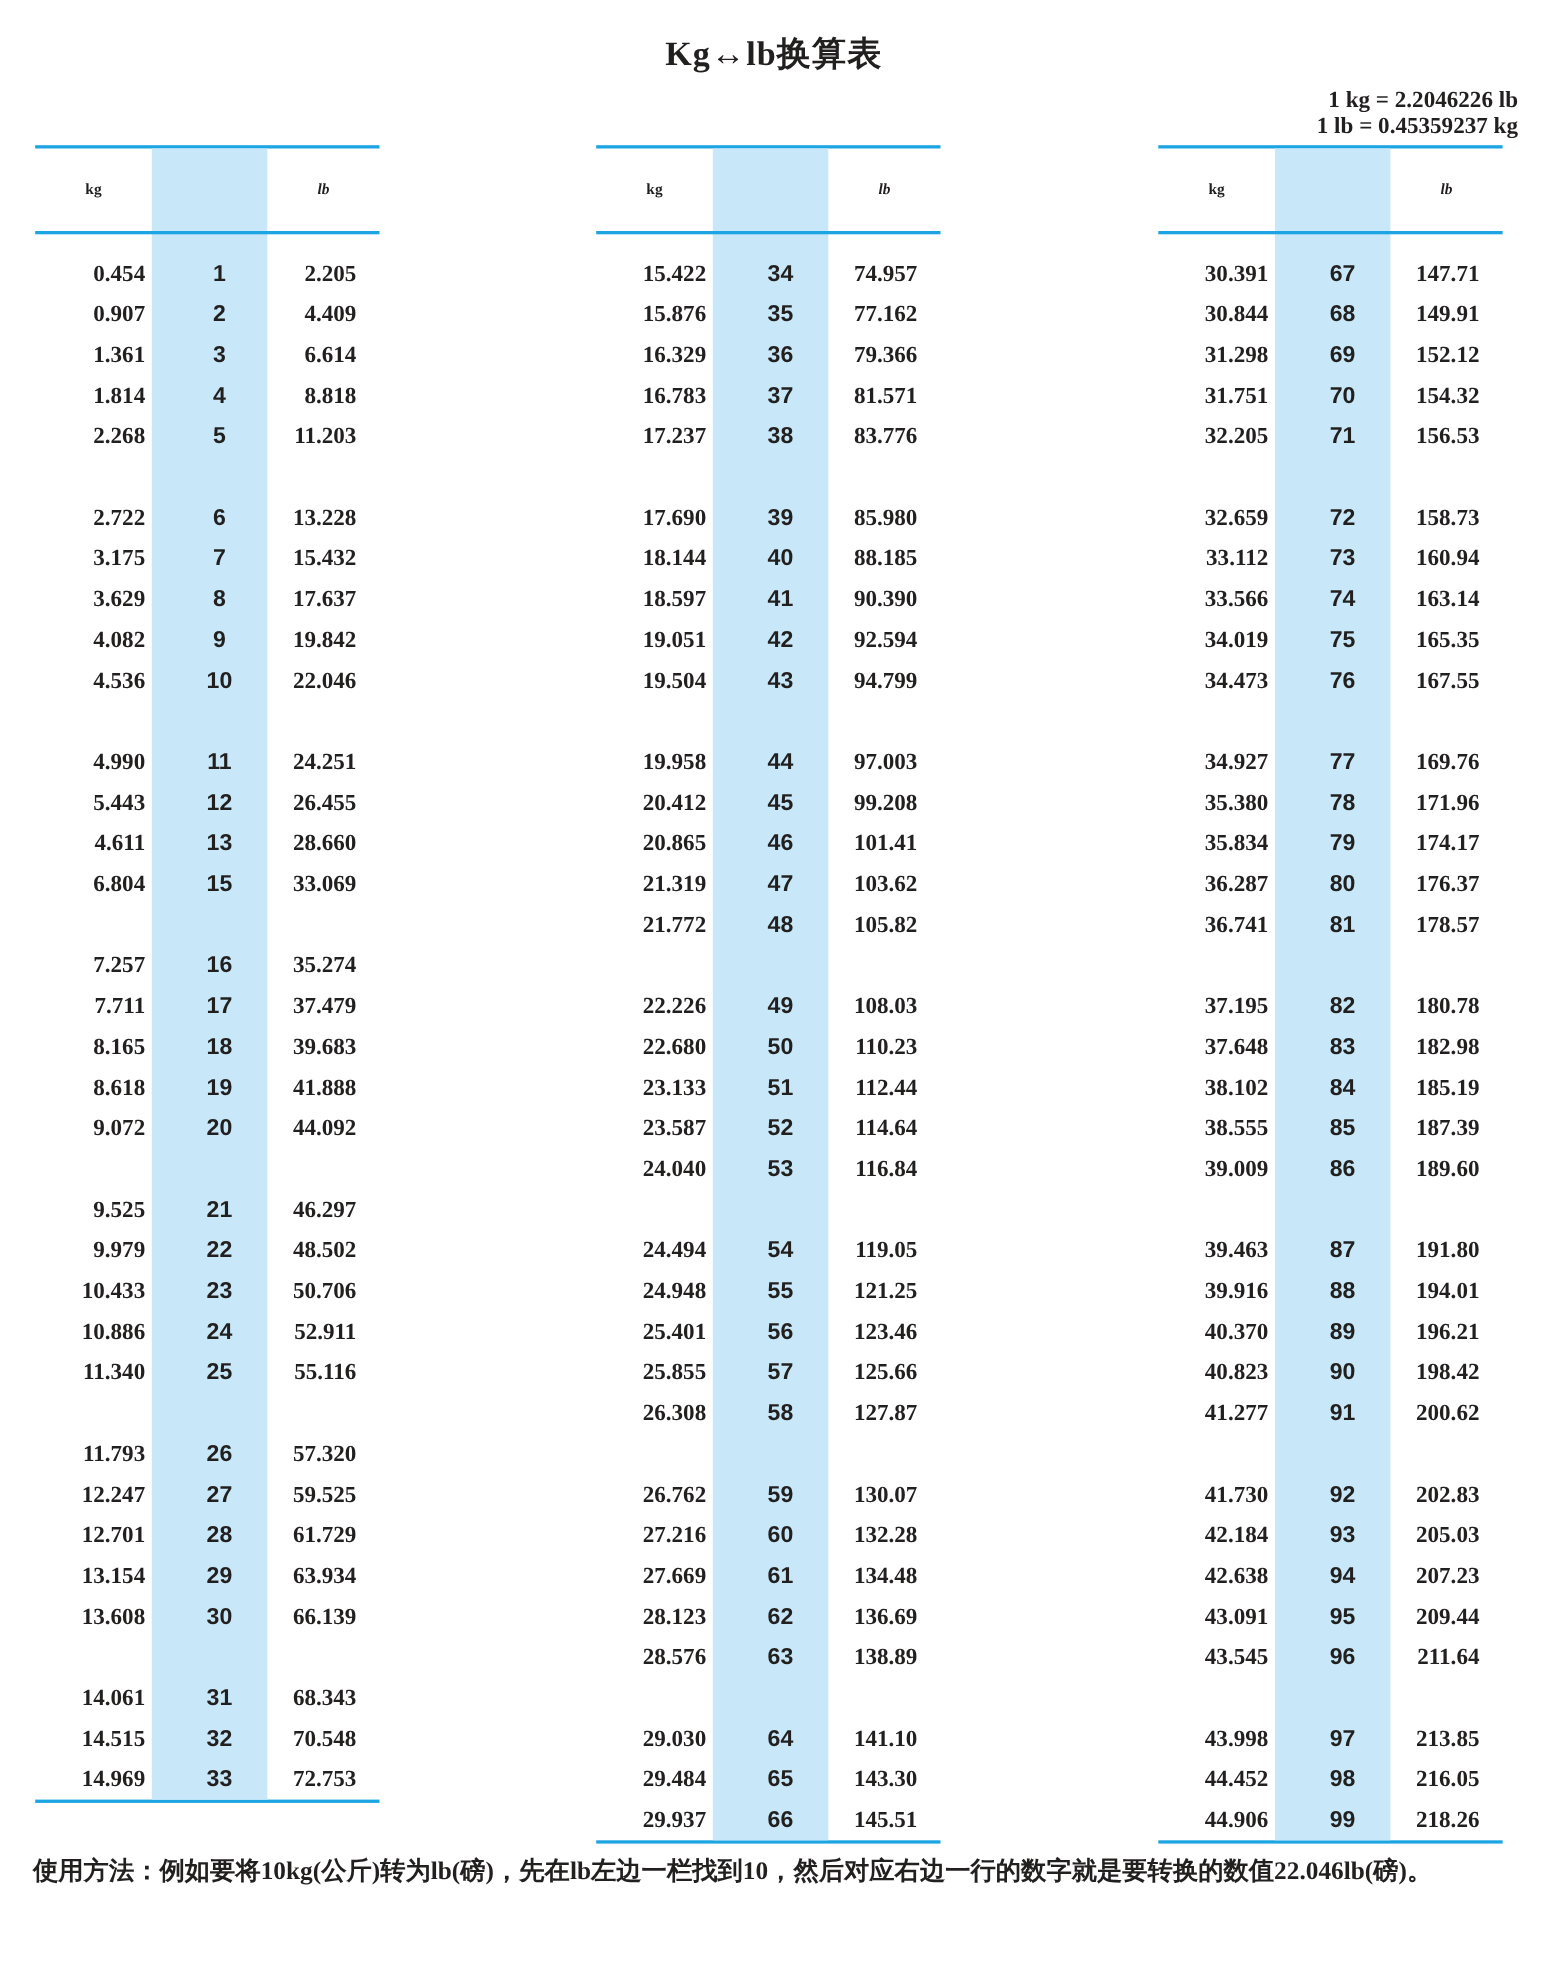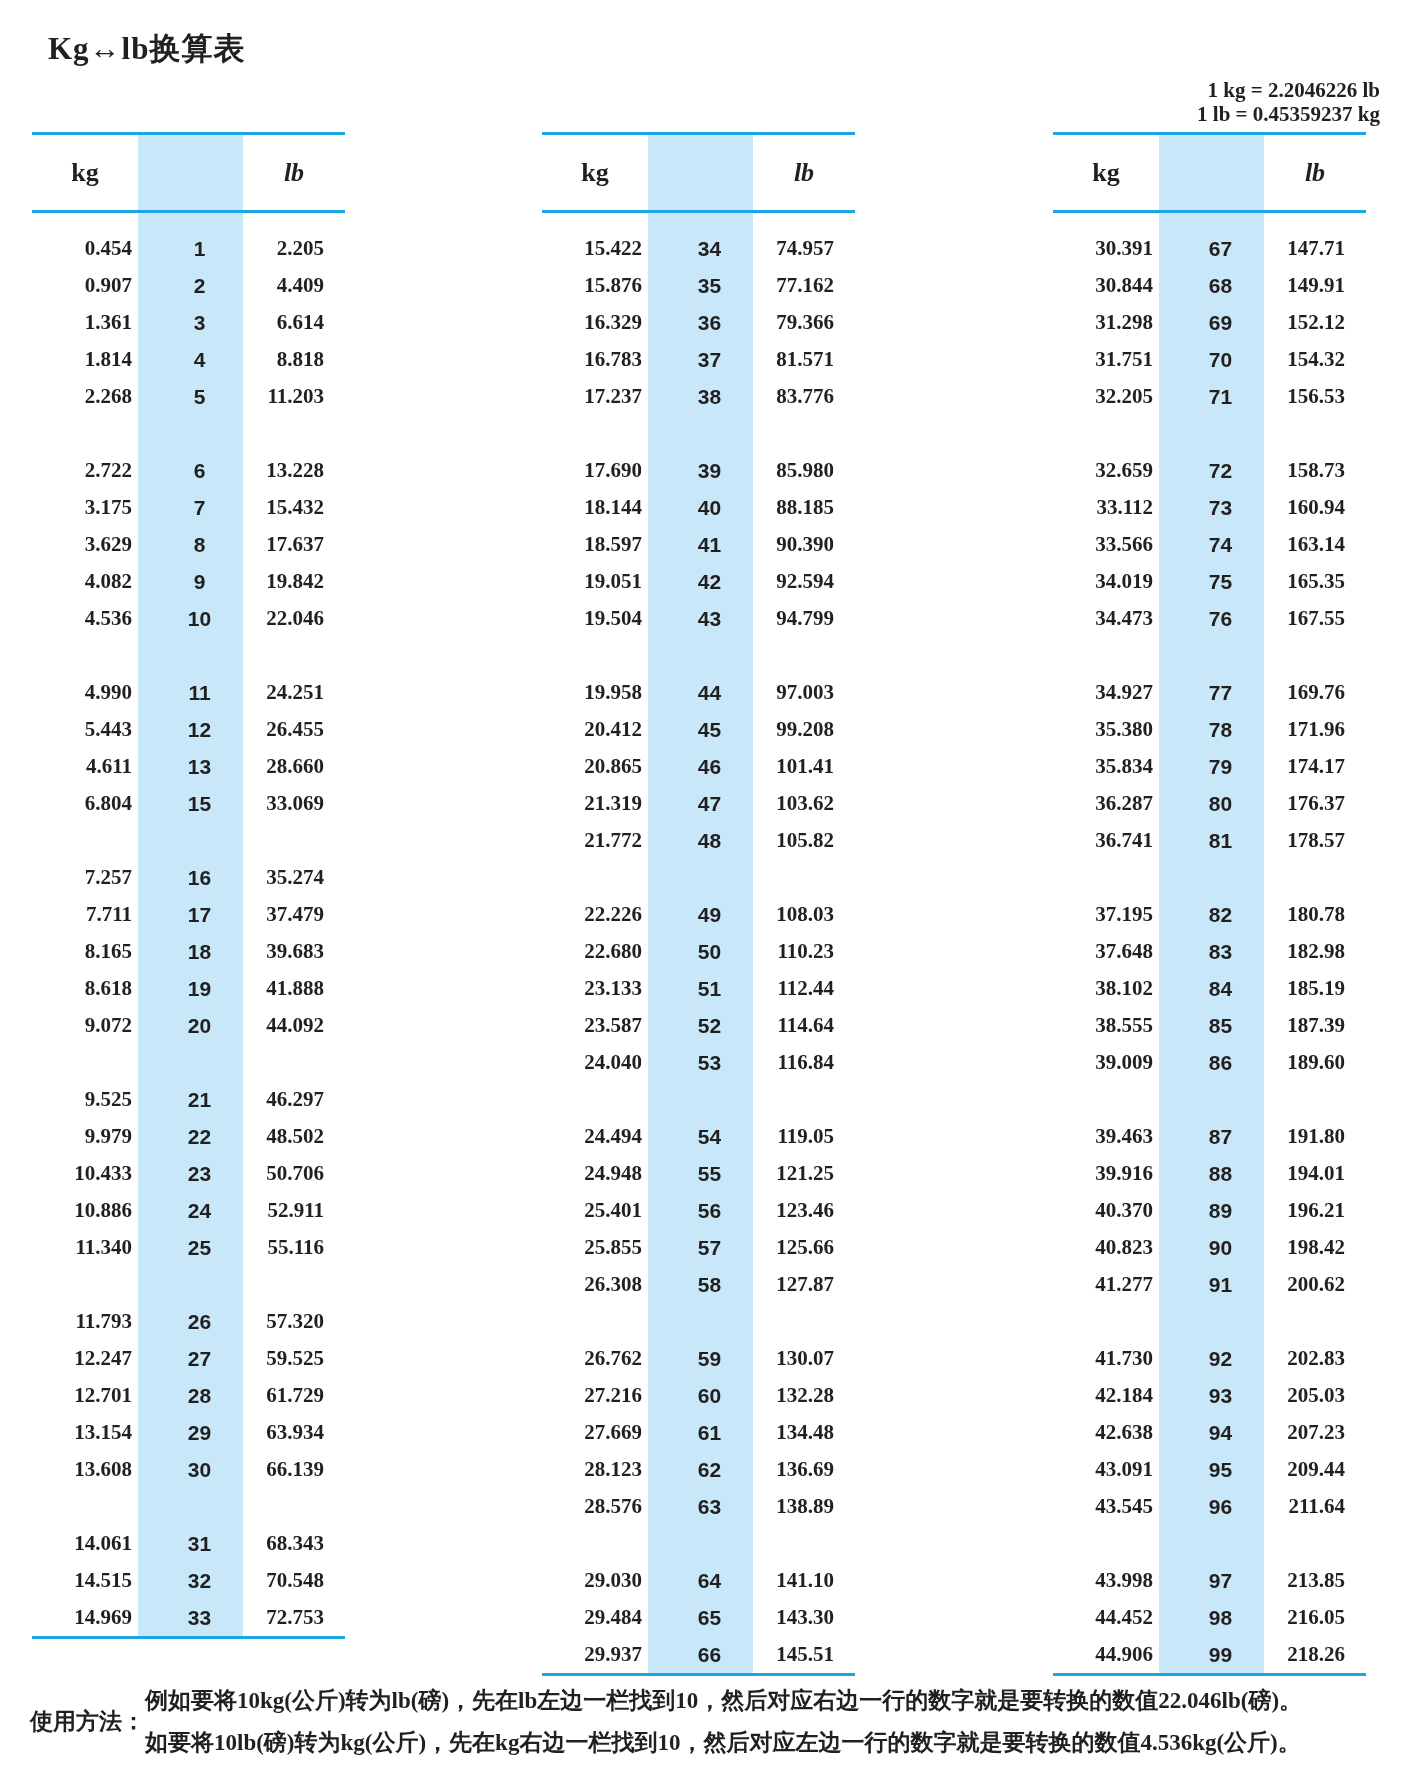--- a/index.html
+++ b/index.html
@@ -10,22 +10,22 @@
   html,body{margin:0;padding:0;background:#ffffff;}
   body{
     width:1418px;height:1783px;
     font-family:"Liberation Serif", serif;
     color:var(--text);
     -webkit-font-smoothing:antialiased;
   }
   .page{position:relative;width:1418px;height:1783px;overflow:hidden;background:#fff;}
 
   .title{
-    position:absolute;left:48px;top:28px;width:1335px;
-    text-align:left;font-size:31px;font-weight:bold;letter-spacing:1px;
+    position:absolute;left:36px;top:28px;width:1335px;
+    text-align:center;font-size:31px;font-weight:bold;letter-spacing:1px;
   }
 
   .conv{
     position:absolute;top:62px;right:38px;text-align:right;
     font-size:21px;font-weight:bold;line-height:24px;white-space:nowrap;margin-top:16px;
   }
 
   .tgroup{
     position:absolute;top:132px;width:313px;
     border-top:3px solid var(--rule);
@@ -35,21 +35,21 @@
   #group-1{left:542px}
   #group-2{left:1053px}
 
   .band{
     position:absolute;left:106px;width:105px;top:0;bottom:0;
     background:var(--band);
   }
 
   .thead{
     position:relative;height:75px;display:flex;align-items:center;
-    font-size:26px;font-weight:bold;
+    font-size:14px;font-weight:bold;
   }
   .thead .hkg{width:106px;text-align:center;}
   .thead .hmid{width:105px;}
   .thead .hlb{width:102px;text-align:center;font-style:italic;}
 
   .midrule{position:relative;height:3px;background:var(--rule);margin:0 0;}
 
   .rows{position:relative;padding-top:17px;}
   .trow{display:flex;height:37px;align-items:center;font-size:21px;font-weight:bold;}
   .cell{display:block;box-sizing:border-box;}
@@ -622,17 +622,16 @@
           <span class="cell idx">99</span>
           <span class="cell lb">218.26</span>
         </div>
       </div>
   </div>
 
   <div class="instructions">
     <span class="instr-label">使用方法：</span>
     <span class="instr-lines">
       <span>例如要将10kg(公斤)转为lb(磅)，先在lb左边一栏找到10，然后对应右边一行的数字就是要转换的数值22.046lb(磅)。</span><br>
-      <span>如要将10lb(磅)转为kg(公斤)，先在kg右边一栏找到10，然后对应左边一行的数字就是要转换的数值4.536kg(公斤)。</span>
     </span>
   </div>
 
 </div>
 
 </body></html>

